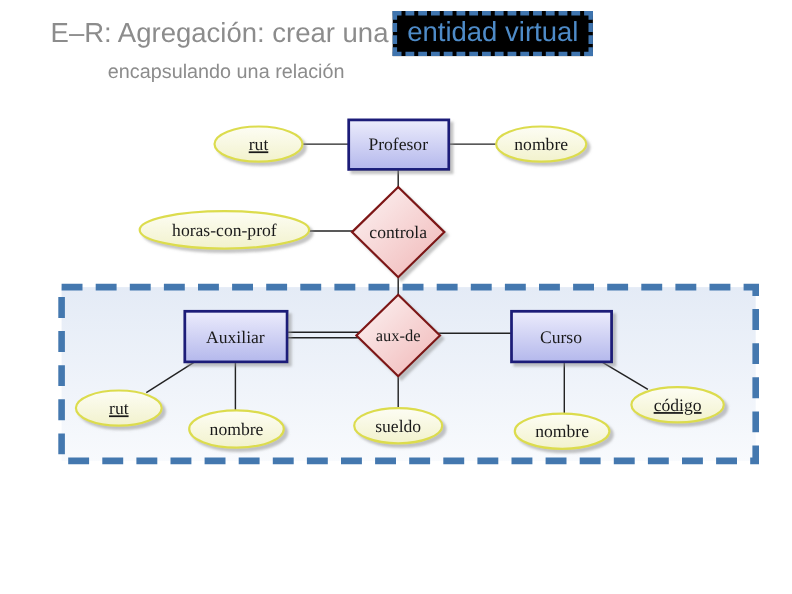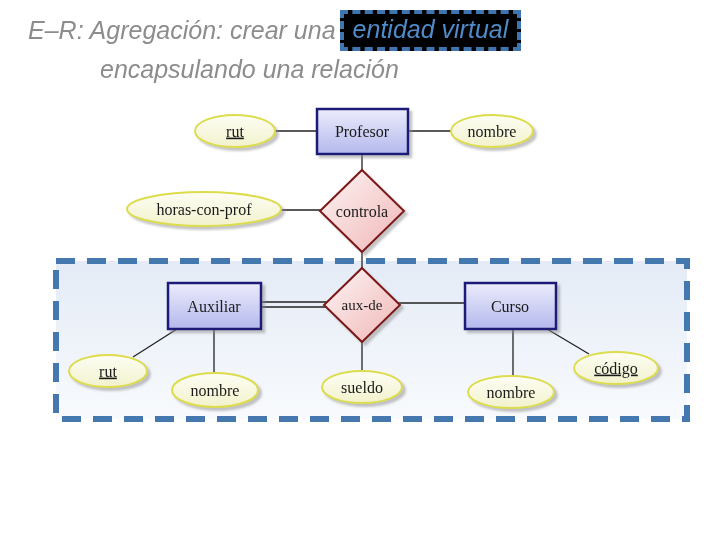--- a/index.html
+++ b/index.html
@@ -1,27 +1,27 @@
 <!DOCTYPE html>
 <html><head>
 <meta charset="utf-8">
 <style>
   html,body{margin:0;padding:0;}
   body{
     width:720px;height:540px;background:#ffffff;overflow:hidden;
     font-family:"Liberation Sans",sans-serif;position:relative;
   }
   .slide{position:absolute;inset:0;}
-  .title{position:absolute;left:28px;top:10px;color:#8c8c8c;font-style:italic;}
+  .title{position:absolute;left:46px;top:10px;color:#8c8c8c;}
   .t-line1{display:flex;align-items:center;font-size:25px;white-space:nowrap;}
   .hl-box{
     display:inline-block;margin-left:4px;padding:1px 9px 3px 9px;
     border:4px dashed #3f74ae;background:#000000;color:#4e8bc8;
   }
-  .t-line2{font-size:25px;margin-left:72px;margin-top:4px;}
+  .t-line2{font-size:18px;margin-left:52px;margin-top:4px;}
   svg text{
     font-family:"Liberation Serif","DejaVu Serif",serif;
     fill:#1a1a1a;
   }
   .diagram-svg{position:absolute;left:0;top:0;}
 </style>
 </head>
 <body>
 
 <div class="slide">

